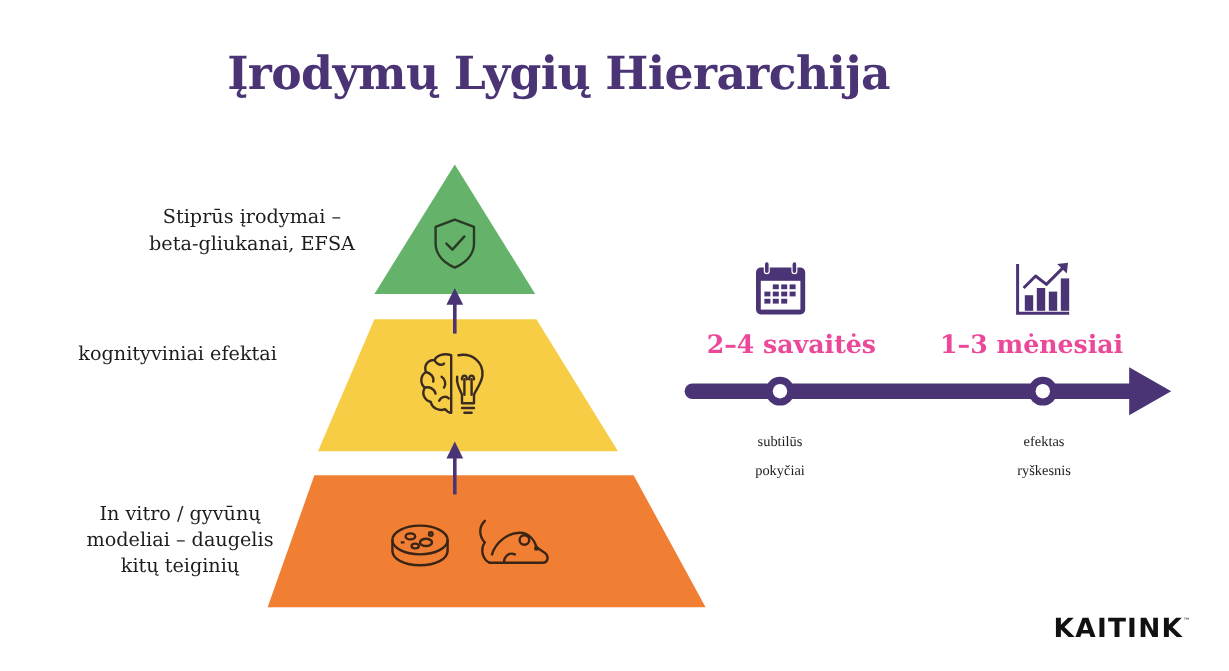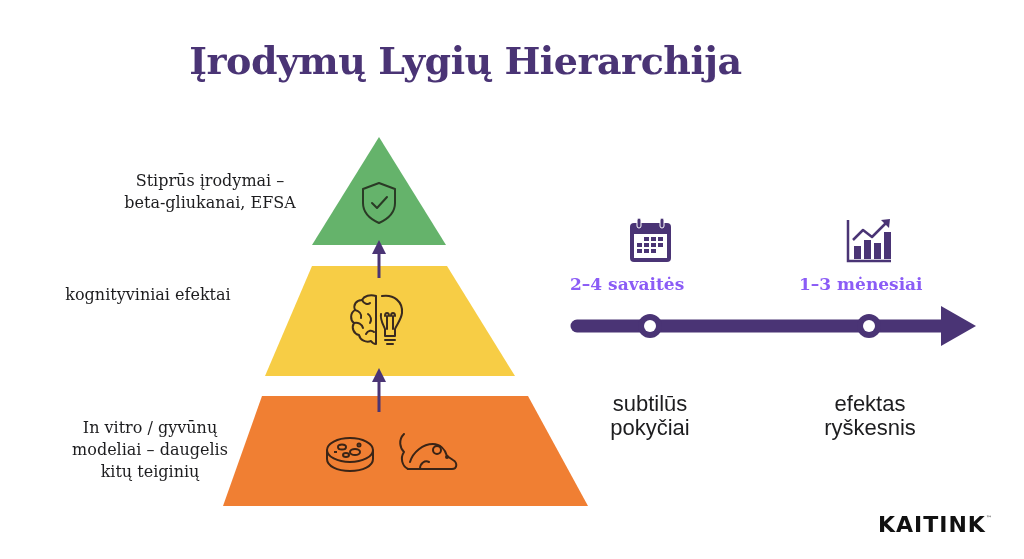--- a/index.html
+++ b/index.html
@@ -40,33 +40,32 @@
     line-height: 22px;
     color: #1d1d1f;
   }
   .level-label .bold {
     font-weight: normal;
   }
   .time-heading {
     position: absolute;
     font-family: "DejaVu Serif", serif;
     font-weight: bold;
-    font-size: 17px;
-    color: #8b5cf6;
-    text-align: left;
+    font-size: 21px;
+    color: #ec4899;
+    text-align: right;
     white-space: nowrap;
   }
   .time-desc {
     position: absolute;
-    font-family: Liberation Sans, sans-serif;
-    font-size: 22px;
+    font-family: Liberation Serif, serif;
+    font-size: 12px;
     line-height: 24px;
     color: #1d1d1f;
     text-align: center;
-    margin-top: 36px;
   }
   .logo {
     position: absolute;
     left: 878px;
     top: 512px;
     font-family: "DejaVu Sans", sans-serif;
     font-weight: bold;
     font-size: 22px;
     letter-spacing: 1px;
     color: #111111;
@@ -194,19 +193,19 @@
   <div><span class="bold">modeliai</span><span> – daugelis</span></div>
   <div>kitų teiginių</div>
 </div>
 
 <div class="time-heading" style="left:570px; top:274px; width:160px;">2–4 savaitės</div>
 <div class="time-desc" style="left:570px; top:356px; width:160px;">
   <div>subtilūs</div>
   <div>pokyčiai</div>
 </div>
 
-<div class="time-heading" style="left:799px; top:274px; width:180px;">1–3 mėnesiai</div>
+<div class="time-heading" style="left:756px; top:274px; width:180px;">1–3 mėnesiai</div>
 <div class="time-desc" style="left:780px; top:356px; width:180px;">
   <div>efektas</div>
   <div>ryškesnis</div>
 </div>
 
 <div class="logo"><span>KAITINK</span><span class="tm">™</span></div>
 
 </body></html>

